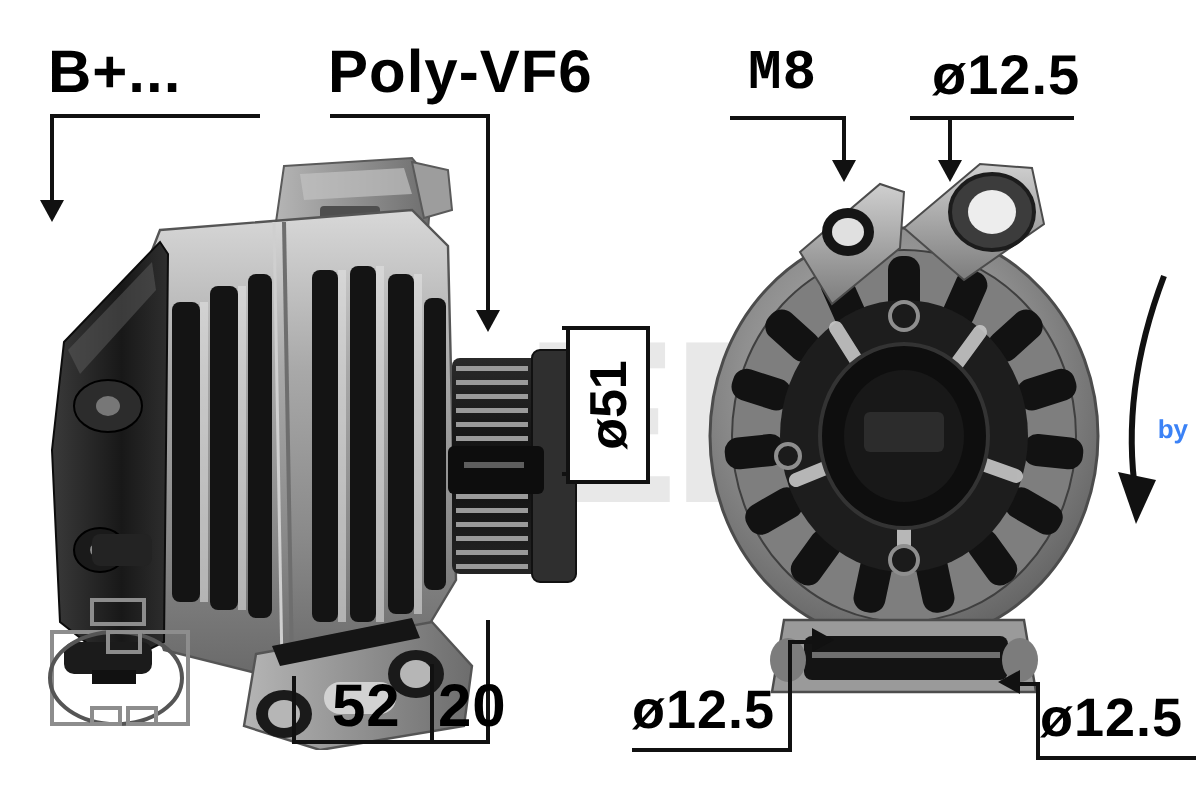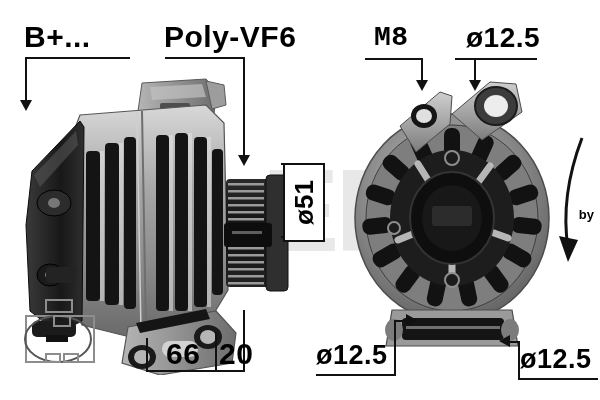--- a/index.html
+++ b/index.html
@@ -19,21 +19,21 @@
   .ar-right{position:absolute;width:0;height:0;border-top:6px solid transparent;border-bottom:6px solid transparent;border-left:11px solid #111;}
   .ar-left{position:absolute;width:0;height:0;border-top:6px solid transparent;border-bottom:6px solid transparent;border-right:11px solid #111;}
 
   
   #wm{
     position:absolute;left:262px;top:152px;width:338px;height:118px;
     color:#e8e8e8;font-size:116px;font-weight:bold;line-height:118px;
     font-family:"Liberation Sans", sans-serif;letter-spacing:-4px;
     user-select:none;
   }
-  #wm .by{position:absolute;right:6px;bottom:-4px;font-size:13px;letter-spacing:0;color:#000000;}
+  #wm .by{position:absolute;right:6px;bottom:-4px;font-size:13px;letter-spacing:0;color:#3b82f6;}
 
   
   .dbox{position:absolute;background:#fff;border:2px solid #111;display:flex;align-items:center;justify-content:center;}
   .rot{transform:rotate(-90deg);transform-origin:center center;}
 
   svg{display:block;}
   .ptxt{font-weight:bold;}
 </style>
 </head>
 <body>
@@ -272,21 +272,21 @@
   <div class="ln hl" style="left:281px;top:236px;width:40px;"></div>
   <div class="ln vl" style="left:319px;top:163px;height:75px;"></div>
   <div class="dbox" style="left:283px;top:163px;width:38px;height:75px;">
     <span class="rot ptxt" style="font-size:26px;">ø51</span>
   </div>
 
   <div class="ln vl" style="left:146px;top:338px;height:34px;"></div>
   <div class="ln vl" style="left:215px;top:332px;height:40px;"></div>
   <div class="ln vl" style="left:243px;top:310px;height:62px;"></div>
   <div class="ln hl" style="left:146px;top:370px;width:99px;"></div>
-  <div class="lbl" style="left:166px;top:337px;font-size:30px;">66</div>
+  <div class="lbl" style="left:166px;top:337px;font-size:30px;">52</div>
   <div class="lbl" style="left:219px;top:337px;font-size:30px;">20</div>
 
   <div class="lbl" style="left:316px;top:340px;font-size:27px;">ø12.5</div>
   <div class="ln hl" style="left:316px;top:374px;width:80px;"></div>
   <div class="ln vl" style="left:394px;top:320px;height:54px;"></div>
   <div class="ln hl" style="left:394px;top:320px;width:14px;"></div>
   <div class="ar-right" style="left:406px;top:314px;"></div>
 
   <div class="lbl" style="left:520px;top:344px;font-size:27px;">ø12.5</div>
   <div class="ln hl" style="left:518px;top:378px;width:80px;"></div>

